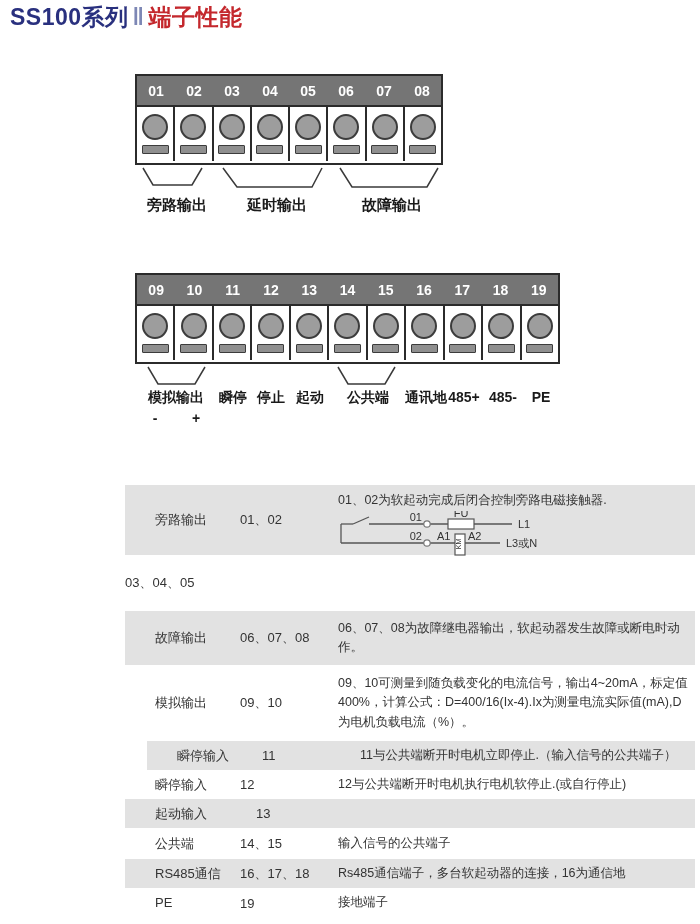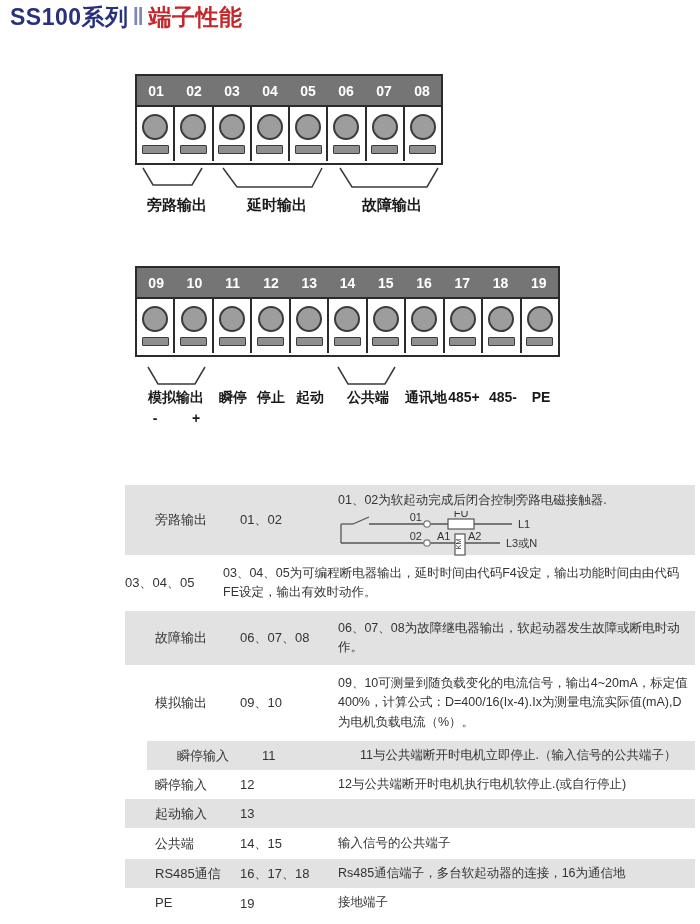--- a/index.html
+++ b/index.html
@@ -17,21 +17,21 @@
   .tblock { position:absolute; border:2px solid #2b2b2b; background:#fff; }
   .tb-header { display:flex; height:31px; background:#757575; border-bottom:2px solid #2b2b2b; }
   .tb-num { flex:1; color:#ffffff; font-weight:bold; font-size:14px; text-align:center; line-height:31px; }
   .tb-body { display:flex; }
   .tb-cell { flex:1; border-right:2px solid #2b2b2b; display:flex; flex-direction:column; align-items:center; padding-top:7px; }
   .tb-cell:last-child { border-right:none; }
   .tb-circle { width:26px; height:26px; border-radius:50%; background:#9d9d9d; border:2px solid #3c3c3c; }
   .tb-slot { width:27px; height:9px; background:#8f8f8f; border:1px solid #3c3c3c; border-radius:1px; margin-top:5px; }
   #block1 { left:135px; top:74px; width:308px; height:91px; }
   #block1 .tb-body { height:54px; }
-  #block2 { left:135px; top:266px; width:425px; height:91px; }
+  #block2 { left:135px; top:273px; width:425px; height:91px; }
   #block2 .tb-body { height:54px; }
 
   .bracket-svg { position:absolute; }
   .bracket-svg path { fill:none; stroke:#3a3a3a; stroke-width:1.5; }
 
   .glabel { position:absolute; transform:translateX(-50%); white-space:nowrap; font-weight:bold; color:#1a1a1a; font-size:15px; }
   .glabel.small { font-size:14px; }
   .sublabel { position:absolute; transform:translateX(-50%); font-weight:bold; color:#1a1a1a; font-size:14px; }
 
   
@@ -216,21 +216,20 @@
           <rect x="117" y="23" width="10" height="21"></rect>
           <text class="tiny" x="122" y="34" text-anchor="middle" transform="rotate(-90 122 33)">KM</text>
           <text x="130" y="29">A2</text>
           <text x="168" y="36">L3或N</text>
         </svg>
       </div>
     </div>
 
     <div class="row" style="height:56px;">
       <div class="col-term">03、04、05</div>
-      <div class="col-desc">03、04、05为可编程断电器输出，延时时间由代码F4设定，输出功能时间由由代码FE设定，输出有效时动作。</div>
     </div>
 
     <div class="row gray" style="height:54px;">
       <div class="col-label"><span>故障输出</span></div>
       <div class="col-term">06、07、08</div>
       <div class="col-desc">06、07、08为故障继电器输出，软起动器发生故障或断电时动作。</div>
     </div>
 
     <div class="row" style="height:76px;">
       <div class="col-label"><span>模拟输出</span></div>
@@ -243,21 +242,21 @@
       <div class="col-term">11</div>
       <div class="col-desc">11与公共端断开时电机立即停止.（输入信号的公共端子）</div>
     </div>
 
     <div class="row" style="height:29px;">
       <div class="col-label"><span>瞬停输入</span></div>
       <div class="col-term">12</div>
       <div class="col-desc">12与公共端断开时电机执行电机软停止.(或自行停止)</div>
     </div>
 
-    <div class="row gray" style="height:29px;">
+    <div class="row gray" style="height:29px;gap:16px;">
       <div class="col-label"><span>起动输入</span></div>
       <div class="col-term">13</div>
     </div>
 
     <div class="row" style="height:31px;">
       <div class="col-label"><span>公共端</span></div>
       <div class="col-term">14、15</div>
       <div class="col-desc">输入信号的公共端子</div>
     </div>
 

